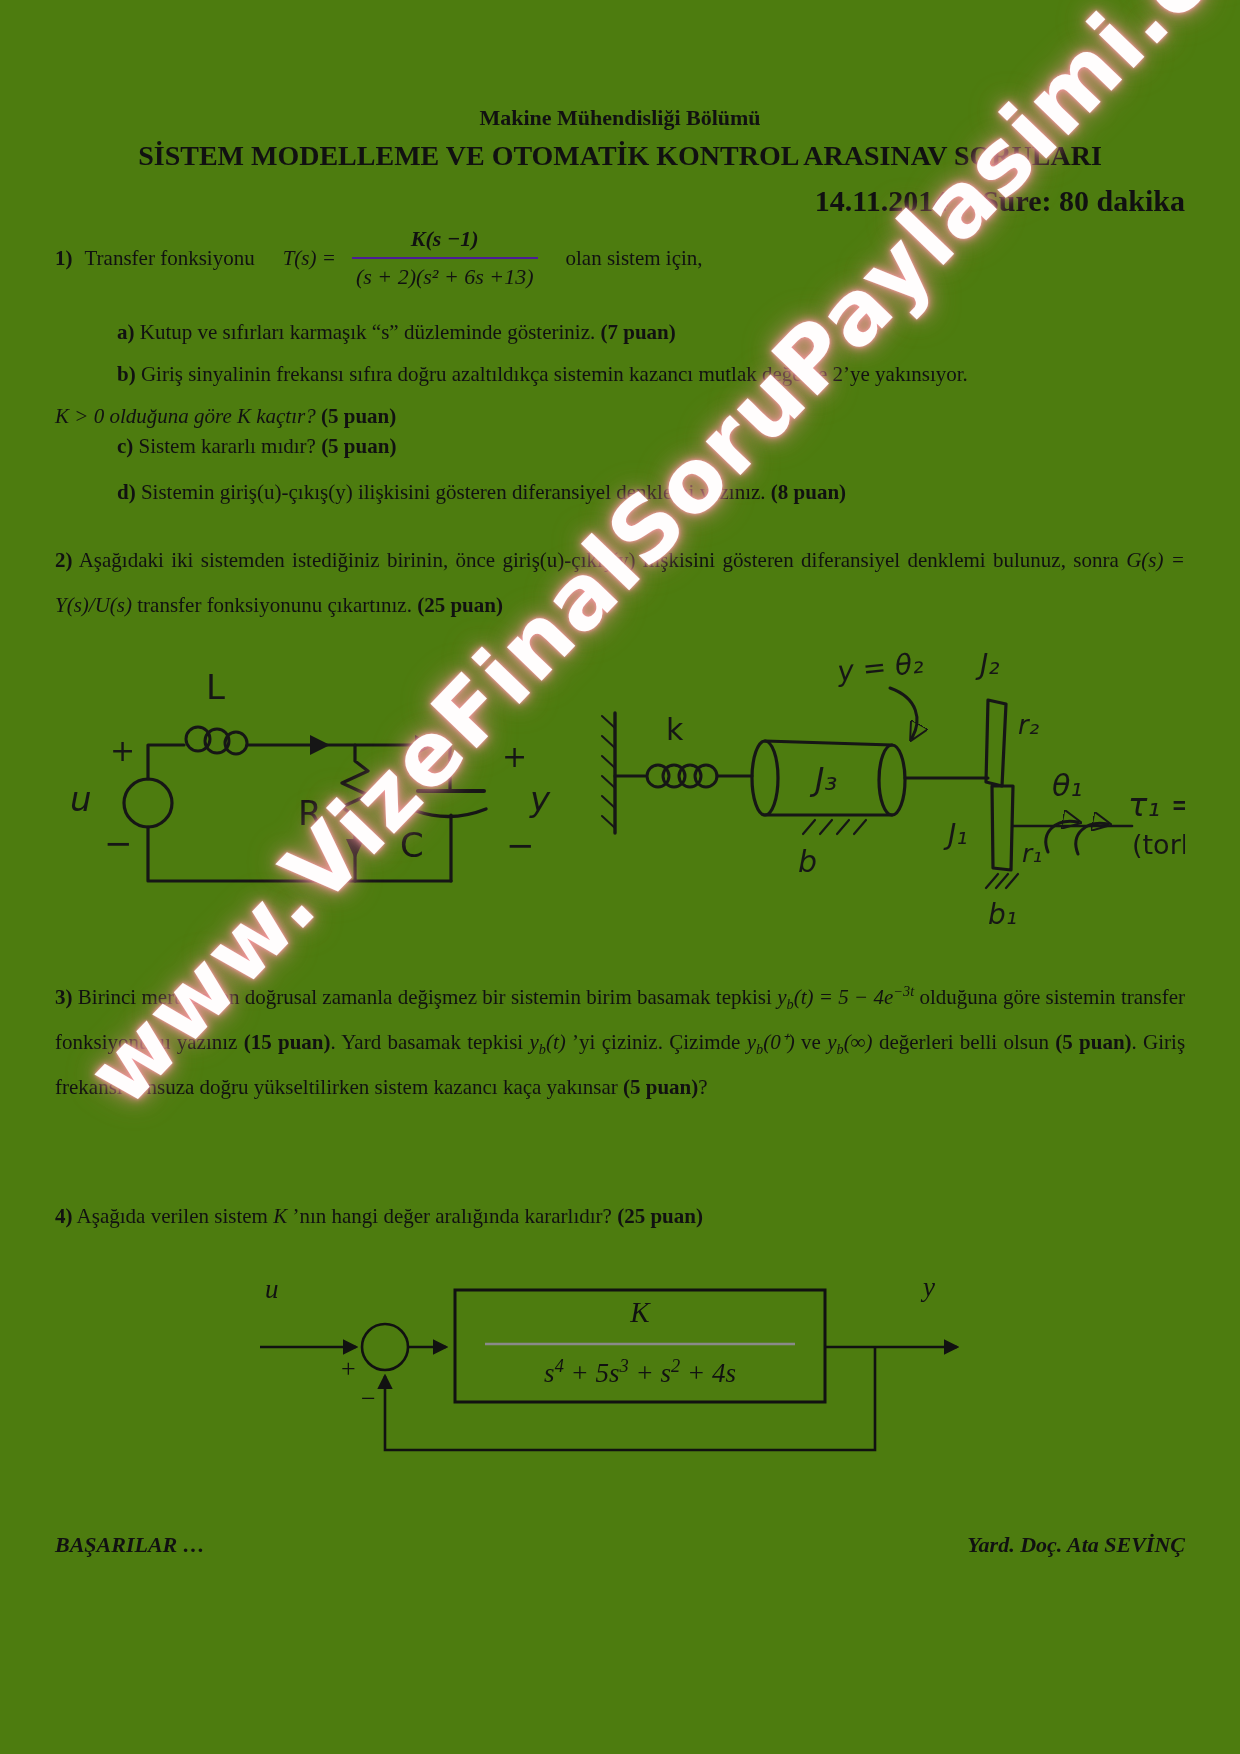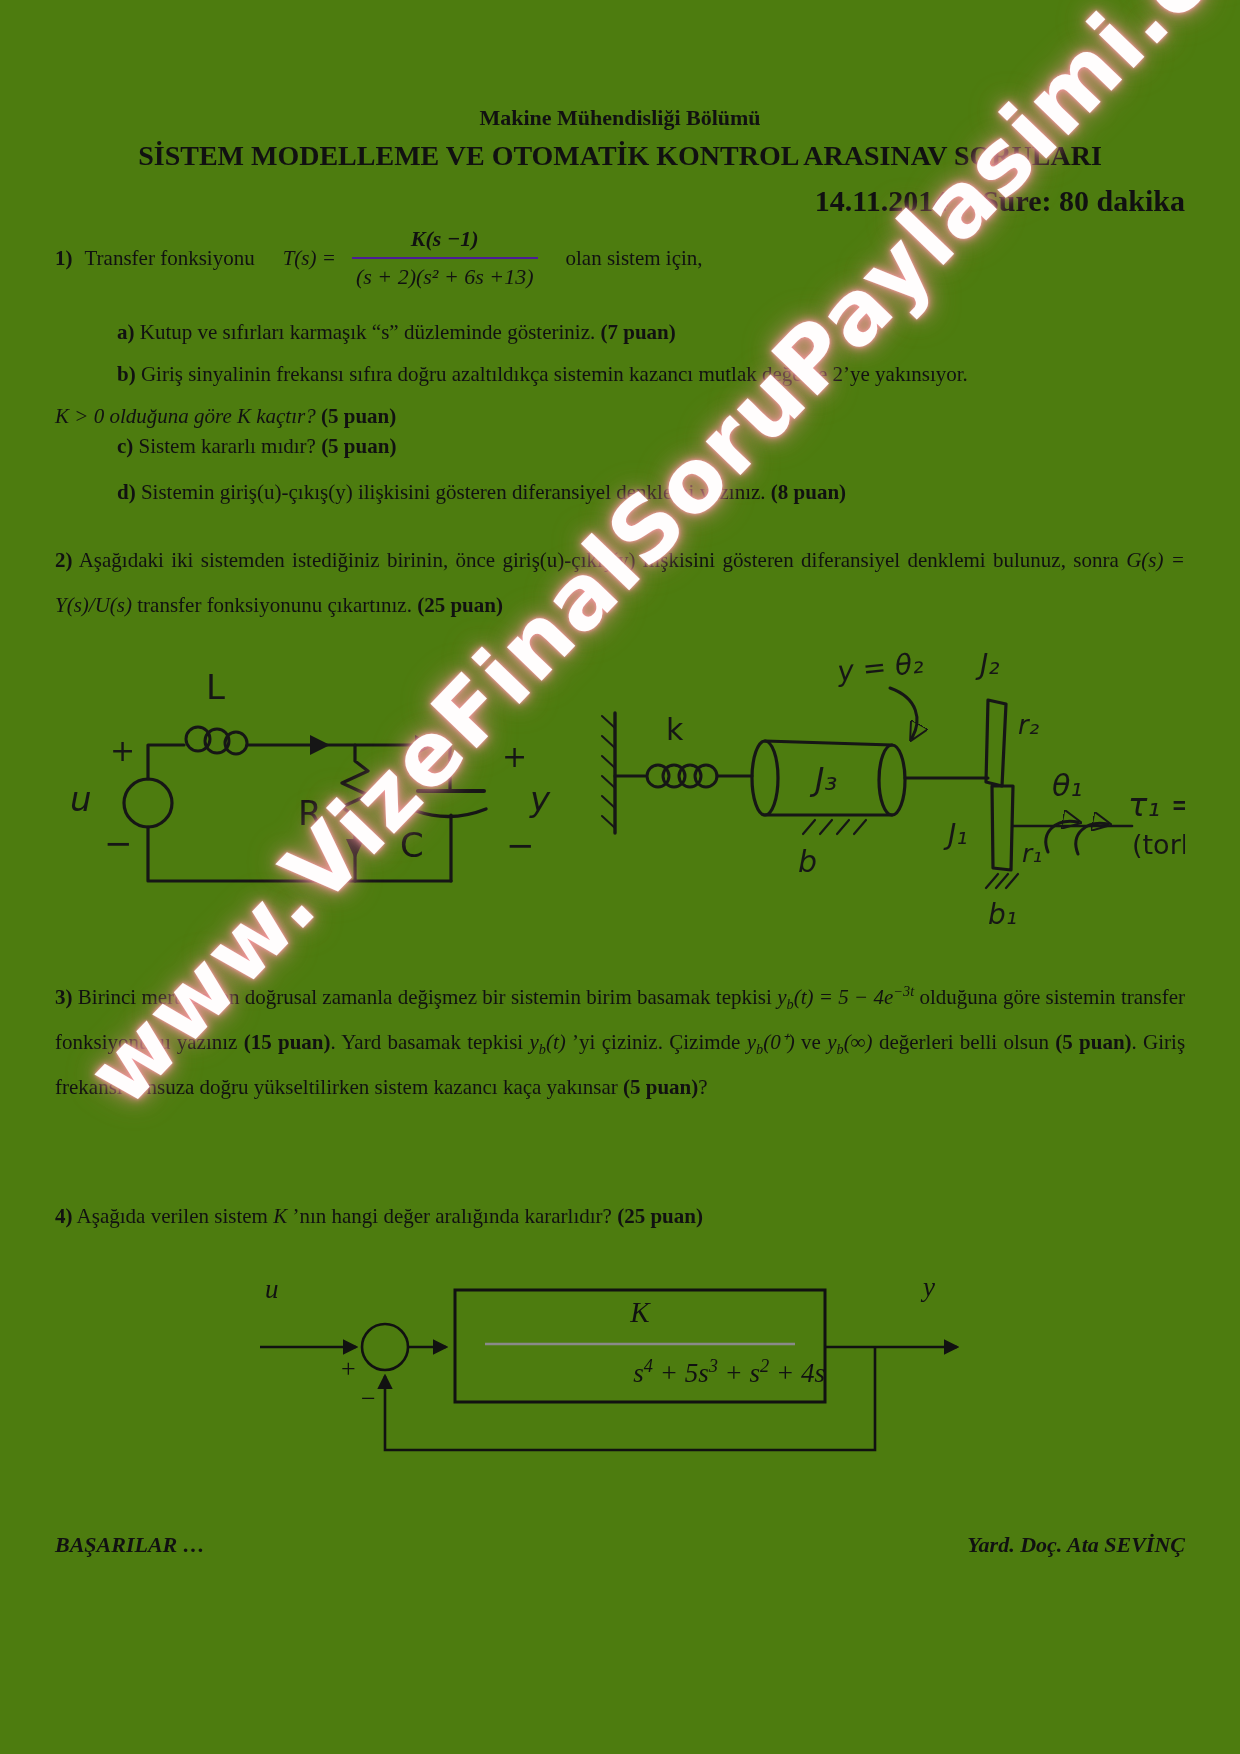--- a/index.html
+++ b/index.html
@@ -32,21 +32,21 @@
   .handsvg path, .handsvg line, .handsvg circle, .handsvg ellipse, .handsvg polyline{
     stroke:#161616; fill:none; stroke-linecap:round; stroke-linejoin:round;
   }
   .handsvg polygon{fill:#161616; stroke:none;}
   
   .bd{position:absolute; left:255px; top:1272px; width:730px; height:200px;}
   .bd svg{position:absolute; left:0; top:0;}
   .bd .lbl{position:absolute; font-size:27px; font-style:italic;}
   .bd .sgn{position:absolute; font-size:26px; font-style:normal; font-family:"Liberation Serif",serif;}
   .bd .num{position:absolute; left:200px; top:24px; width:370px; text-align:center; font-size:29px; font-style:italic;}
-  .bd .den{position:absolute; left:200px; top:84px; width:370px; text-align:right; font-size:27px; font-style:italic;}
+  .bd .den{position:absolute; left:200px; top:84px; width:370px; text-align:center; font-size:27px; font-style:italic;}
   
   .footer{display:flex; justify-content:space-between; font-weight:bold; font-size:22px;}
   
   .watermark{
     position:absolute; left:-90px; top:585px; width:1280px;
     text-align:center; transform:rotate(-46deg);
     font-family:"DejaVu Sans", sans-serif; font-weight:bold;
     font-size:88px; letter-spacing:2px; line-height:1;
     color:#fffdfd;
     text-shadow:0 0 3px #f3979e, 0 0 9px #f3979e, 0 0 20px rgba(243,151,158,0.75), 0 0 34px rgba(243,151,158,0.45);

